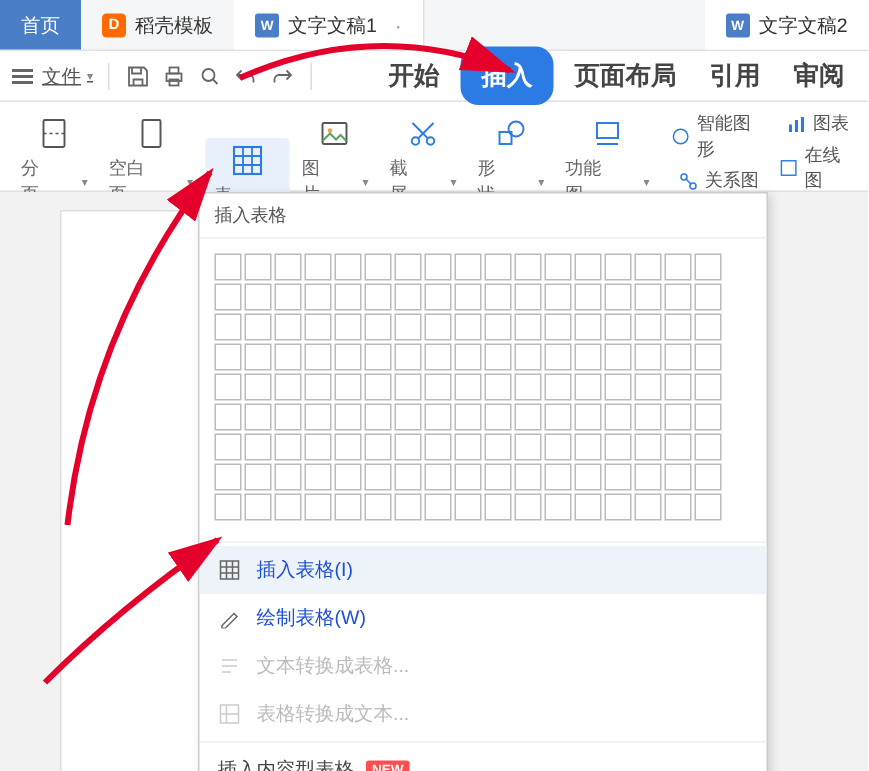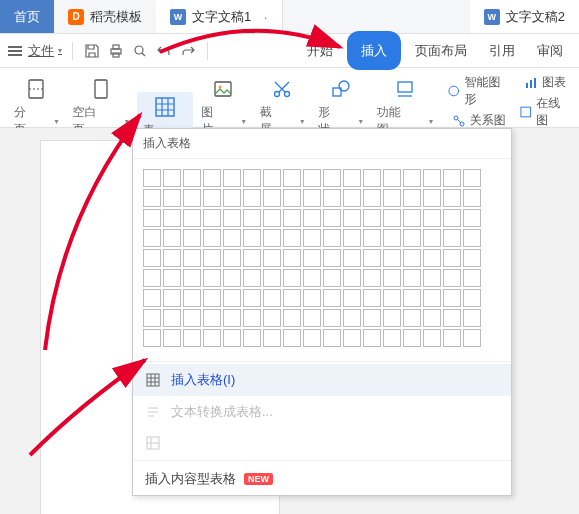--- a/index.html
+++ b/index.html
@@ -56,21 +56,21 @@
       width: 14px; padding: 2px 0;
     }
     .menu-hamb span { height: 2px; background: #666; }
     .menu-file { display: flex; align-items: center; gap: 4px; font-size: 13px; text-decoration: underline; }
     .menu-sep { width: 1px; height: 18px; background: #ddd; margin: 0 4px; }
     .qat-icon {
       width: 18px; height: 18px; display: flex; align-items: center;
       justify-content: center; color: #666; cursor: pointer;
     }
     .menu-spacer { flex: 1; }
-    .menu-item { padding: 0 8px; font-size: 13px; color: #444; cursor: pointer; }
+    .menu-item { padding: 0 8px; font-size: 17px; color: #444; cursor: pointer; font-weight: bold; }
     .menu-item.pill {
       background: #2c7be5; color: #fff; border-radius: 12px;
       padding: 14px 14px; height: 39px; display: flex; align-items: center;
     }
     .toolbar {
       display: flex;
       align-items: flex-start;
       padding: 6px 8px 4px;
       gap: 2px;
       border-bottom: 1px solid #e0e0e0;
@@ -502,35 +502,44 @@
     <div class="dd-sep"></div>
     <div class="dd-item hover">
       <div class="dd-icon">
           <svg width="14" height="14" viewBox="0 0 14 14">
             <rect x="1" y="1" width="12" height="12" fill="none" stroke="#666"></rect>
             <path d="M1 5h12M1 9h12M5 1v12M9 1v12" stroke="#666"></path>
           </svg>
         </div>
       <span>插入表格(I)</span>
     </div>
+    <div class="dd-item">
+      <div class="dd-icon">
+          <svg width="14" height="14" viewBox="0 0 14 14">
+            <path d="M2 12l8-8 2 2-8 8H2z" fill="none" stroke="#666"></path>
+          </svg>
+        </div>
+      <span>绘制表格(W)</span>
+    </div>
     <div class="dd-item disabled">
       <div class="dd-icon">
           <svg width="14" height="14" viewBox="0 0 14 14">
             <path d="M2 3h10M2 7h10M2 11h6" stroke="#ccc"></path>
           </svg>
         </div>
       <span>文本转换成表格...</span>
     </div>
     <div class="dd-item disabled">
       <div class="dd-icon">
           <svg width="14" height="14" viewBox="0 0 14 14">
             <rect x="1" y="1" width="12" height="12" fill="none" stroke="#ccc"></rect>
             <path d="M5 1v12M1 7h12" stroke="#ccc"></path>
           </svg>
         </div>
+      <span>表格转换成文本...</span>
     </div>
     <div class="dd-sep"></div>
     <div class="dd-section-title">
       <span>插入内容型表格</span>
       <span class="new-badge">NEW</span>
     </div>
 
   </div>
 </div>
 

